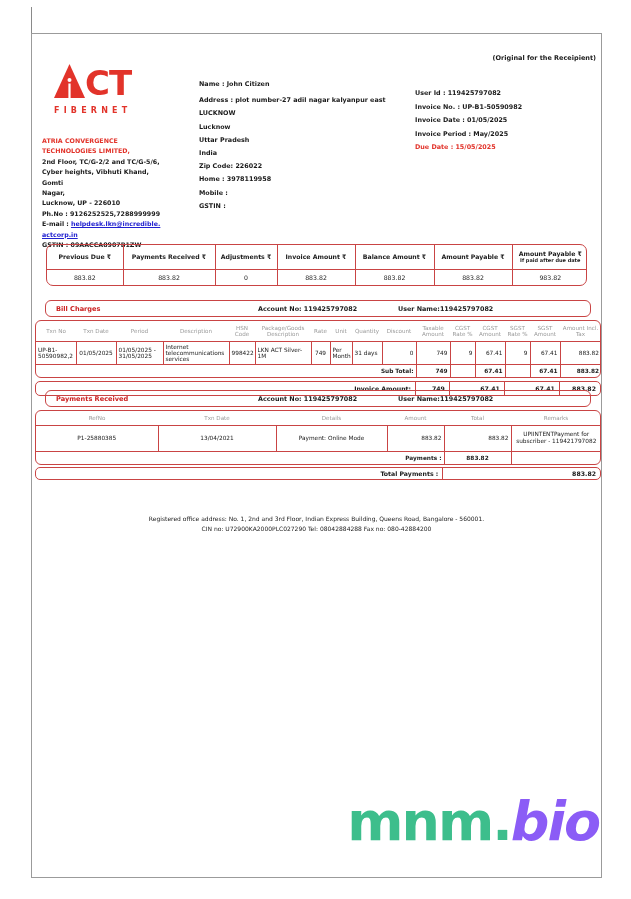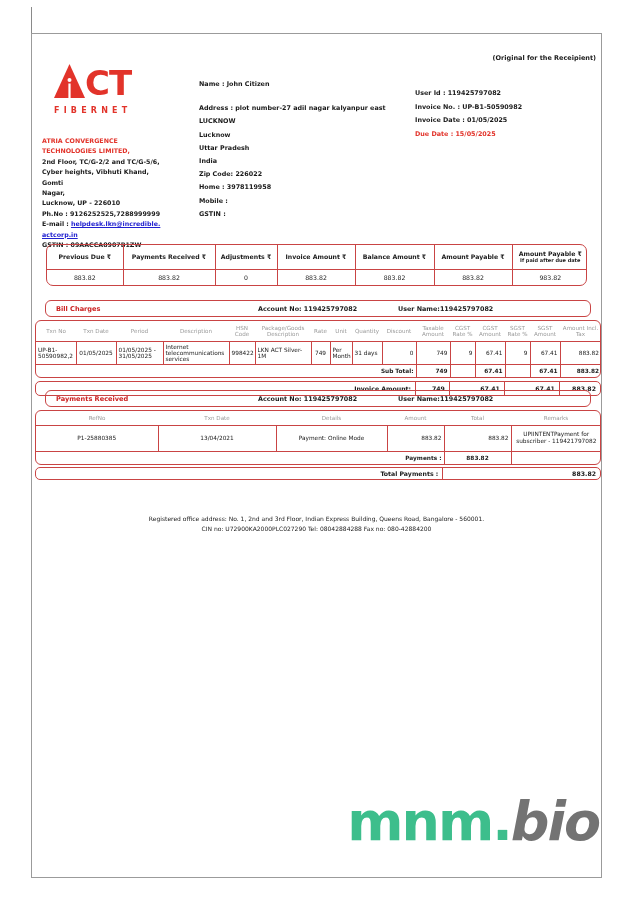--- a/index.html
+++ b/index.html
@@ -15,21 +15,21 @@
   .logo { position:absolute; left:22px; top:30px; width:96px; }
   .logo-row { display:flex; align-items:center; }
   .logo-ct { font-size:34px; font-weight:800; color:#e2332a; letter-spacing:-1px; line-height:34px; }
   .fibernet { margin-top:4px; font-size:8px; font-weight:bold; color:#e2332a; letter-spacing:4.2px; }
 
   .company { position:absolute; left:10px; top:102px; width:130px; font-size:6.3px; font-weight:bold; line-height:10.4px; }
   .company .red { color:#e2332a; }
   .mail-link { color:#2020d0; text-decoration:underline; font-weight:bold; }
 
   .customer { position:absolute; left:167px; top:44px; width:212px; font-size:6.4px; font-weight:bold; line-height:13.2px; }
-  .customer .first { margin-bottom:11px; }
+  .customer .first { margin-bottom:3px; }
 
   .meta { position:absolute; left:383px; top:53px; width:180px; font-size:6.4px; font-weight:bold; line-height:13.5px; }
   .meta .due { color:#e2332a; }
 
   
   .summary-wrap { position:absolute; left:14px; top:210px; width:541px; border:1px solid #c94444; border-radius:7px; overflow:hidden; }
   table { border-collapse:collapse; table-layout:fixed; width:100%; }
   .summary-table th { font-size:6.2px; font-weight:bold; text-align:center; vertical-align:middle; height:24px; border-left:1px solid #c94444; padding:1px; }
   .summary-table td { font-size:6.2px; text-align:center; height:16px; border-left:1px solid #c94444; border-top:1px solid #c94444; }
   .summary-table th:first-child, .summary-table td:first-child { border-left:none; }
@@ -64,21 +64,21 @@
   .remarks { font-size:5.2px; text-align:center; line-height:7px; }
 
   .total-bar { margin-top:2px; height:13px; border:1px solid #c94444; border-radius:5px; display:flex; align-items:center; font-size:6.2px; font-weight:bold; overflow:hidden; }
   .total-bar .lbl { width:72.2%; text-align:right; padding-right:4px; border-right:1px solid #c94444; height:100%; display:flex; align-items:center; justify-content:flex-end; }
   .total-bar .val { flex:1; text-align:right; padding-right:4px; }
 
   .footer { position:absolute; left:0; right:0; top:480px; text-align:center; font-size:6px; line-height:9.5px; color:#222; }
 
   .watermark { position:absolute; right:2px; top:760px; font-size:54px; font-weight:800; letter-spacing:-2px; line-height:56px; }
   .wm-1 { color:#3dbe8c; }
-  .wm-2 { color:#737373; font-style:italic; }
+  .wm-2 { color:#8b5cf6; font-style:italic; }
 </style>
 </head>
 <body>
 
 <div class="page-edge"></div>
 
 <div class="page">
 
   <div class="orig-label">(Original for the Receipient)</div>
 
@@ -120,20 +120,21 @@
     <div>Zip Code: 226022</div>
     <div>Home : 3978119958</div>
     <div>Mobile :</div>
     <div>GSTIN :</div>
   </div>
 
   <div class="meta">
     <div>User Id : 119425797082</div>
     <div>Invoice No. : UP-B1-50590982</div>
     <div>Invoice Date : 01/05/2025</div>
+    <div>Invoice Period : May/2025</div>
     <div class="due">Due Date : 15/05/2025</div>
   </div>
 
   <div class="summary-wrap">
     <table class="summary-table">
       <colgroup>
         <col style="width:76px">
           <col style="width:92px">
           <col style="width:62px">
           <col style="width:78px">

